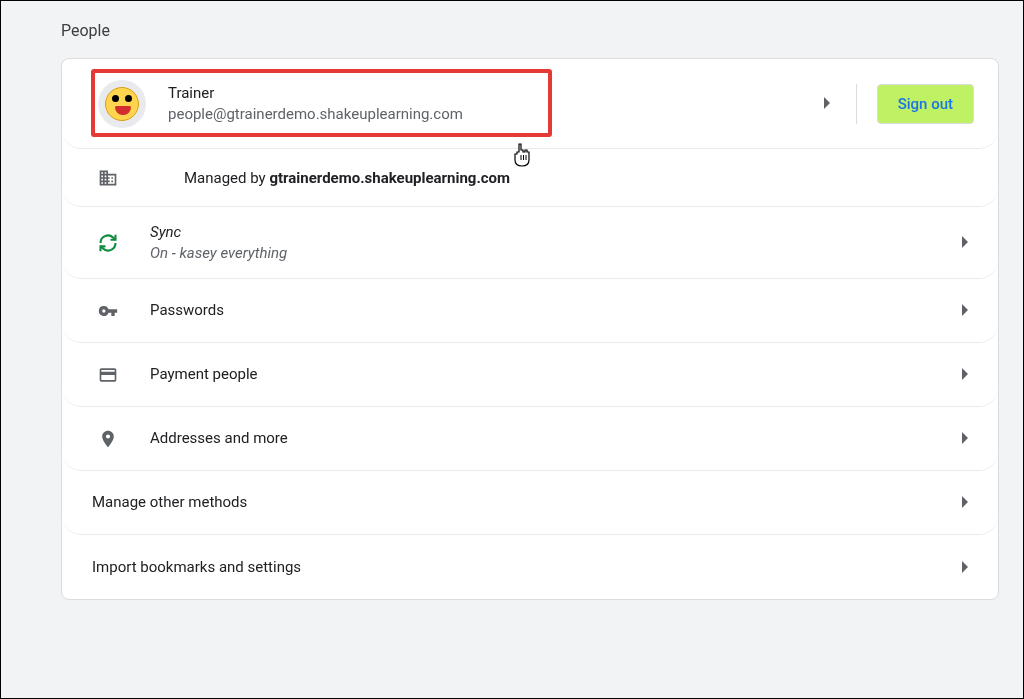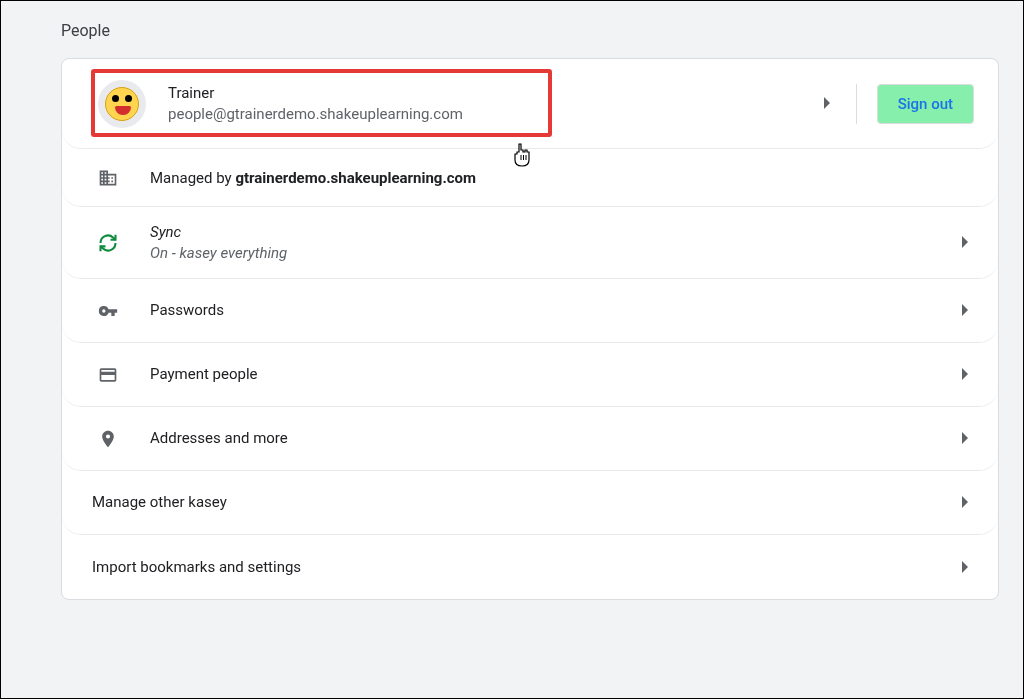--- a/index.html
+++ b/index.html
@@ -141,21 +141,21 @@
       flex-shrink: 0;
     }
     .divider-vert {
       width: 1px;
       height: 40px;
       background: #dadce0;
       margin: 0 20px;
     }
     .signout-btn {
       border: 1px solid #dadce0;
-      background: #86efac;
+      background: #bef264;
       color: #1a73e8;
       font-size: 15px;
       font-weight: 500;
       padding: 10px 20px;
       border-radius: 4px;
       cursor: pointer;
       font-family: inherit;
     }
     .row-simple {
       padding-left: 30px;
@@ -201,21 +201,21 @@
       </div>
       <span class="chevron">
         <svg width="8" height="12" viewBox="0 0 8 12">
             <path d="M0 0 L6 6 L0 12 Z" fill="#5f6368"></path>
           </svg>
       </span>
       <div class="divider-vert"></div>
       <button class="signout-btn">Sign out</button>
     </div>
 
-    <div class="row" style="min-height:58px;">
+    <div class="row" style="min-height:58px;gap:34px;">
       <span class="icon-slot">
         <svg width="20" height="20" viewBox="0 0 24 24" fill="#5f6368">
             <path d="M12 7V3H2v18h20V7H12zM6 19H4v-2h2v2zm0-4H4v-2h2v2zm0-4H4V9h2v2zm0-4H4V5h2v2zm4 12H8v-2h2v2zm0-4H8v-2h2v2zm0-4H8V9h2v2zm0-4H8V5h2v2zm10 12h-8v-2h2v-2h-2v-2h2v-2h-2V9h8v10zm-2-8h-2v2h2v-2zm0 4h-2v2h2v-2z"></path>
           </svg>
       </span>
       <div class="row-text managed-text">
         <span>Managed by </span><span class="managed-domain">gtrainerdemo.shakeuplearning.com</span>
       </div>
     </div>
 
@@ -281,21 +281,21 @@
         <div class="primary-text">Addresses and more</div>
       </div>
       <span class="chevron">
         <svg width="8" height="12" viewBox="0 0 8 12">
             <path d="M0 0 L6 6 L0 12 Z" fill="#5f6368"></path>
           </svg>
       </span>
     </div>
 
     <div class="row row-simple">
-      <div class="primary-text">Manage other kasey</div>
+      <div class="primary-text">Manage other methods</div>
       <span class="chevron">
         <svg width="8" height="12" viewBox="0 0 8 12">
             <path d="M0 0 L6 6 L0 12 Z" fill="#5f6368"></path>
           </svg>
       </span>
     </div>
 
     <div class="row row-simple">
       <div class="primary-text">Import bookmarks and settings</div>
       <span class="chevron">

